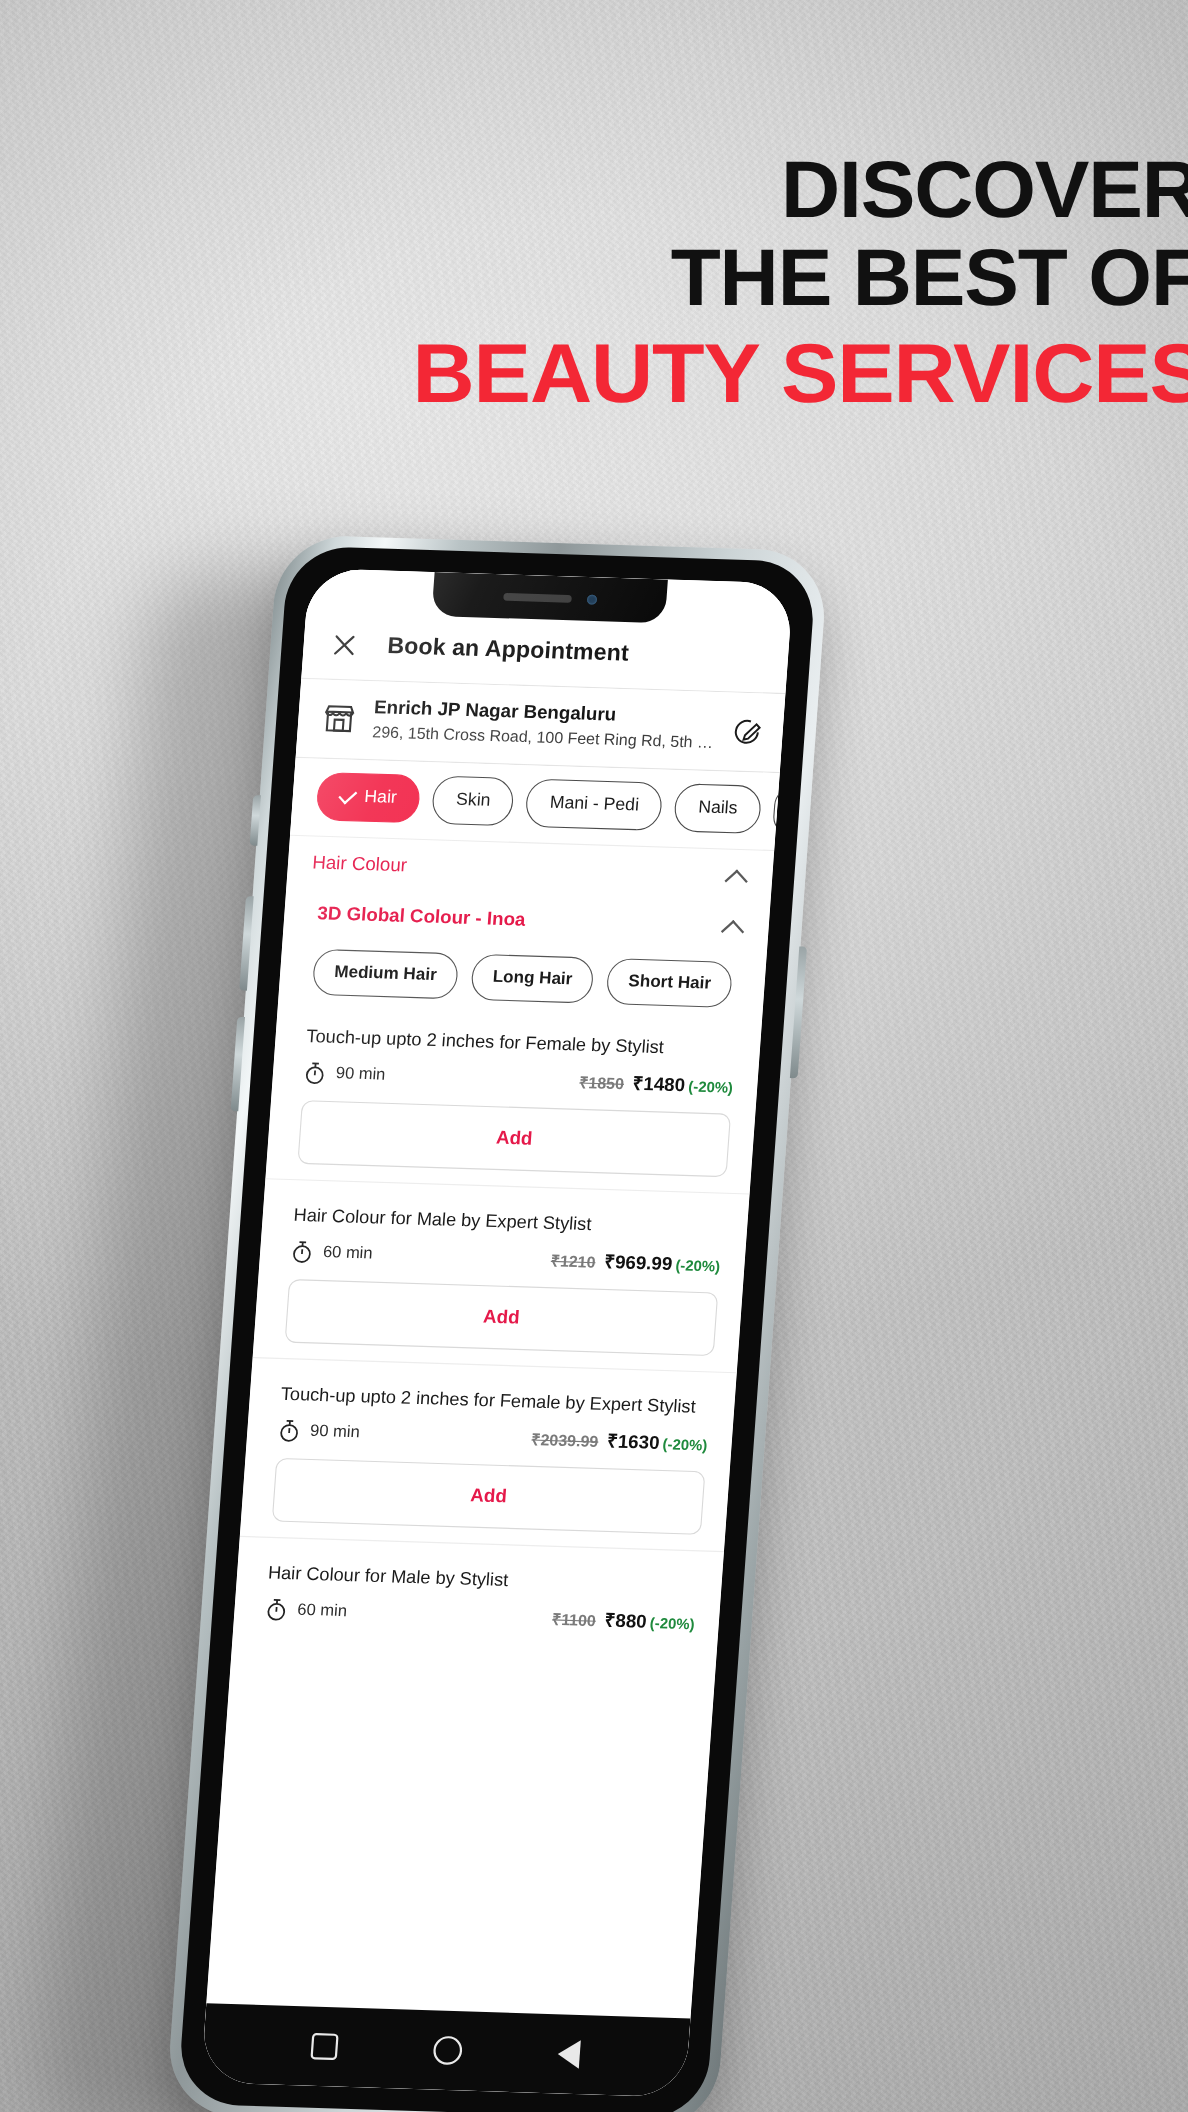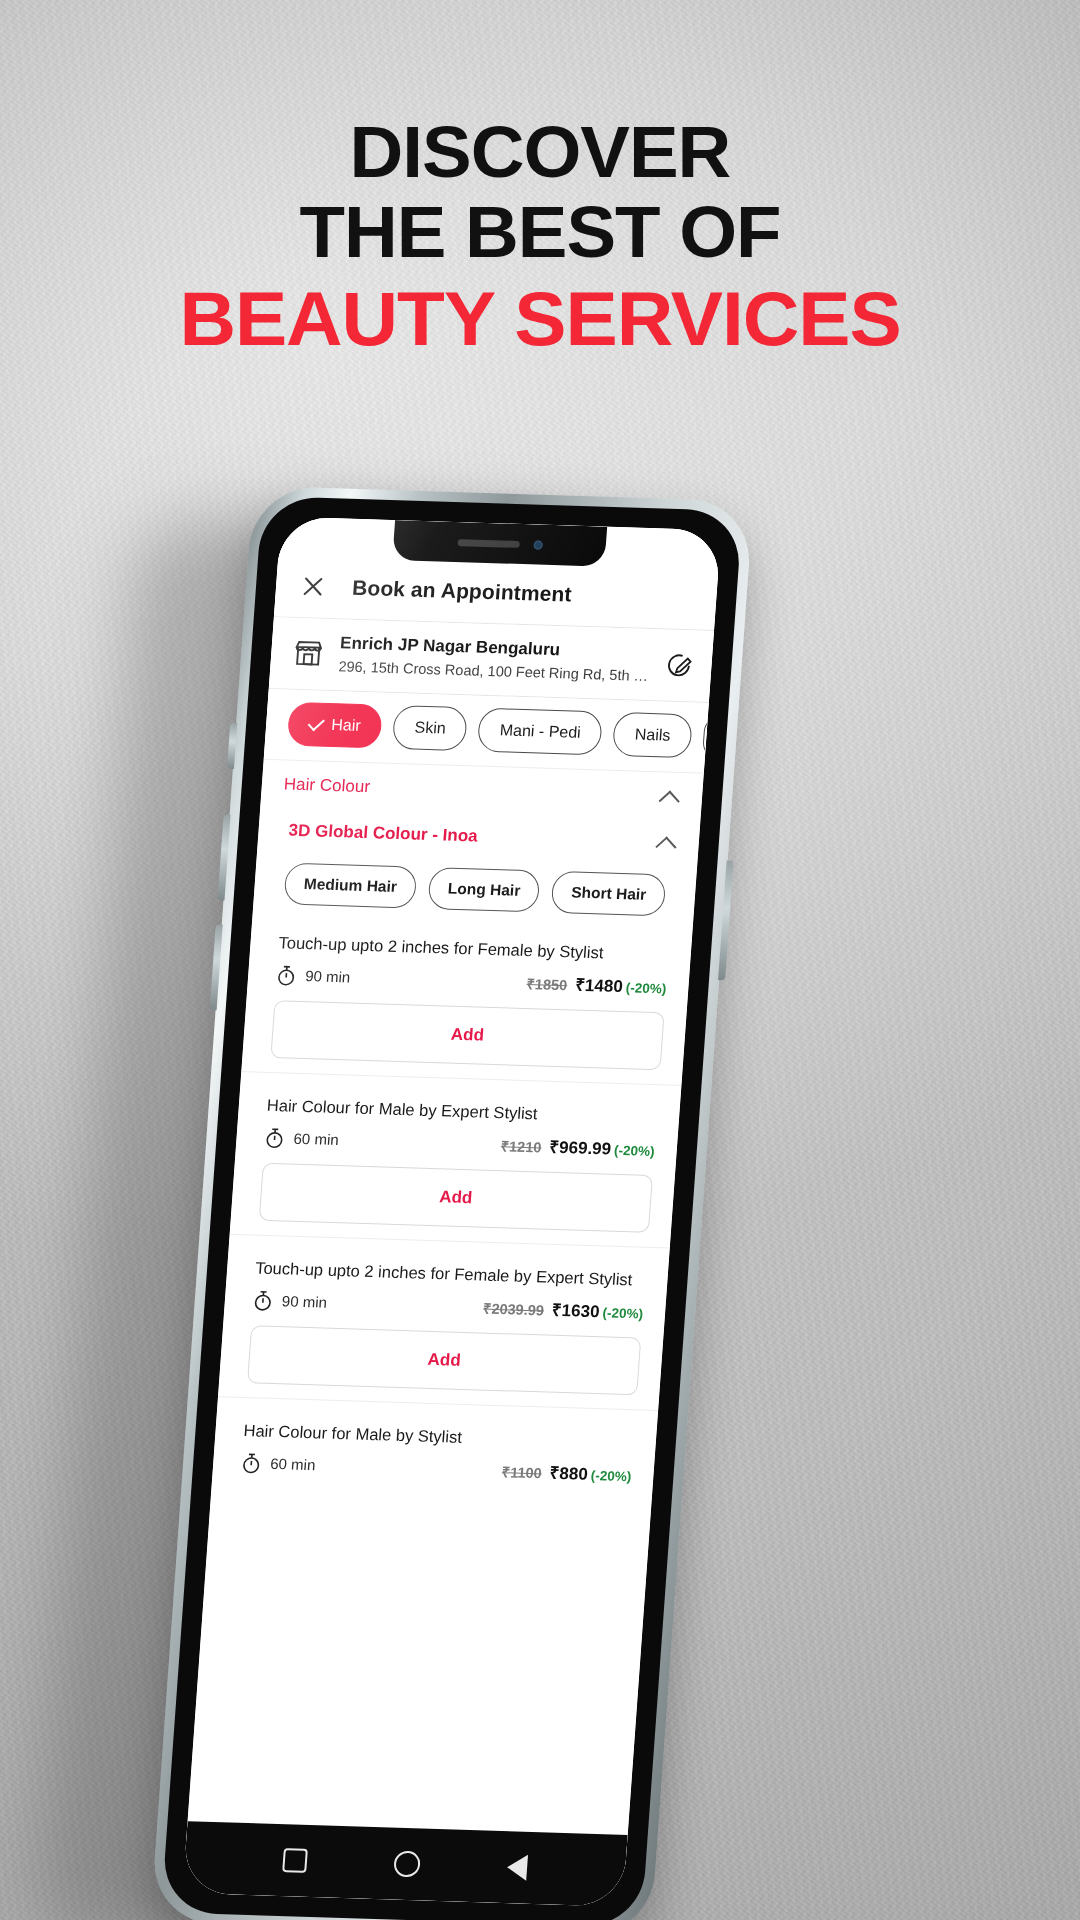--- a/index.html
+++ b/index.html
@@ -26,22 +26,22 @@
   }
   .vignette {
     position: absolute; inset: 0;
     background: radial-gradient(ellipse 1000px 1200px at 50% 45%, rgba(255,255,255,.18) 0%, rgba(255,255,255,0) 55%, rgba(0,0,0,.10) 100%);
     pointer-events: none;
   }
 
   
   .headline {
     position: absolute;
-    top: 112px; left: 0; right: 0;
-    text-align: center;
+    top: 133px; left: 0; right: 0;
+    text-align: right;
     z-index: 5;
   }
   .headline .l1, .headline .l2 {
     display: block;
     font-weight: 800;
     font-size: 73px;
     line-height: 80px;
     letter-spacing: -1px;
     color: #111111;
     font-stretch: condensed;

